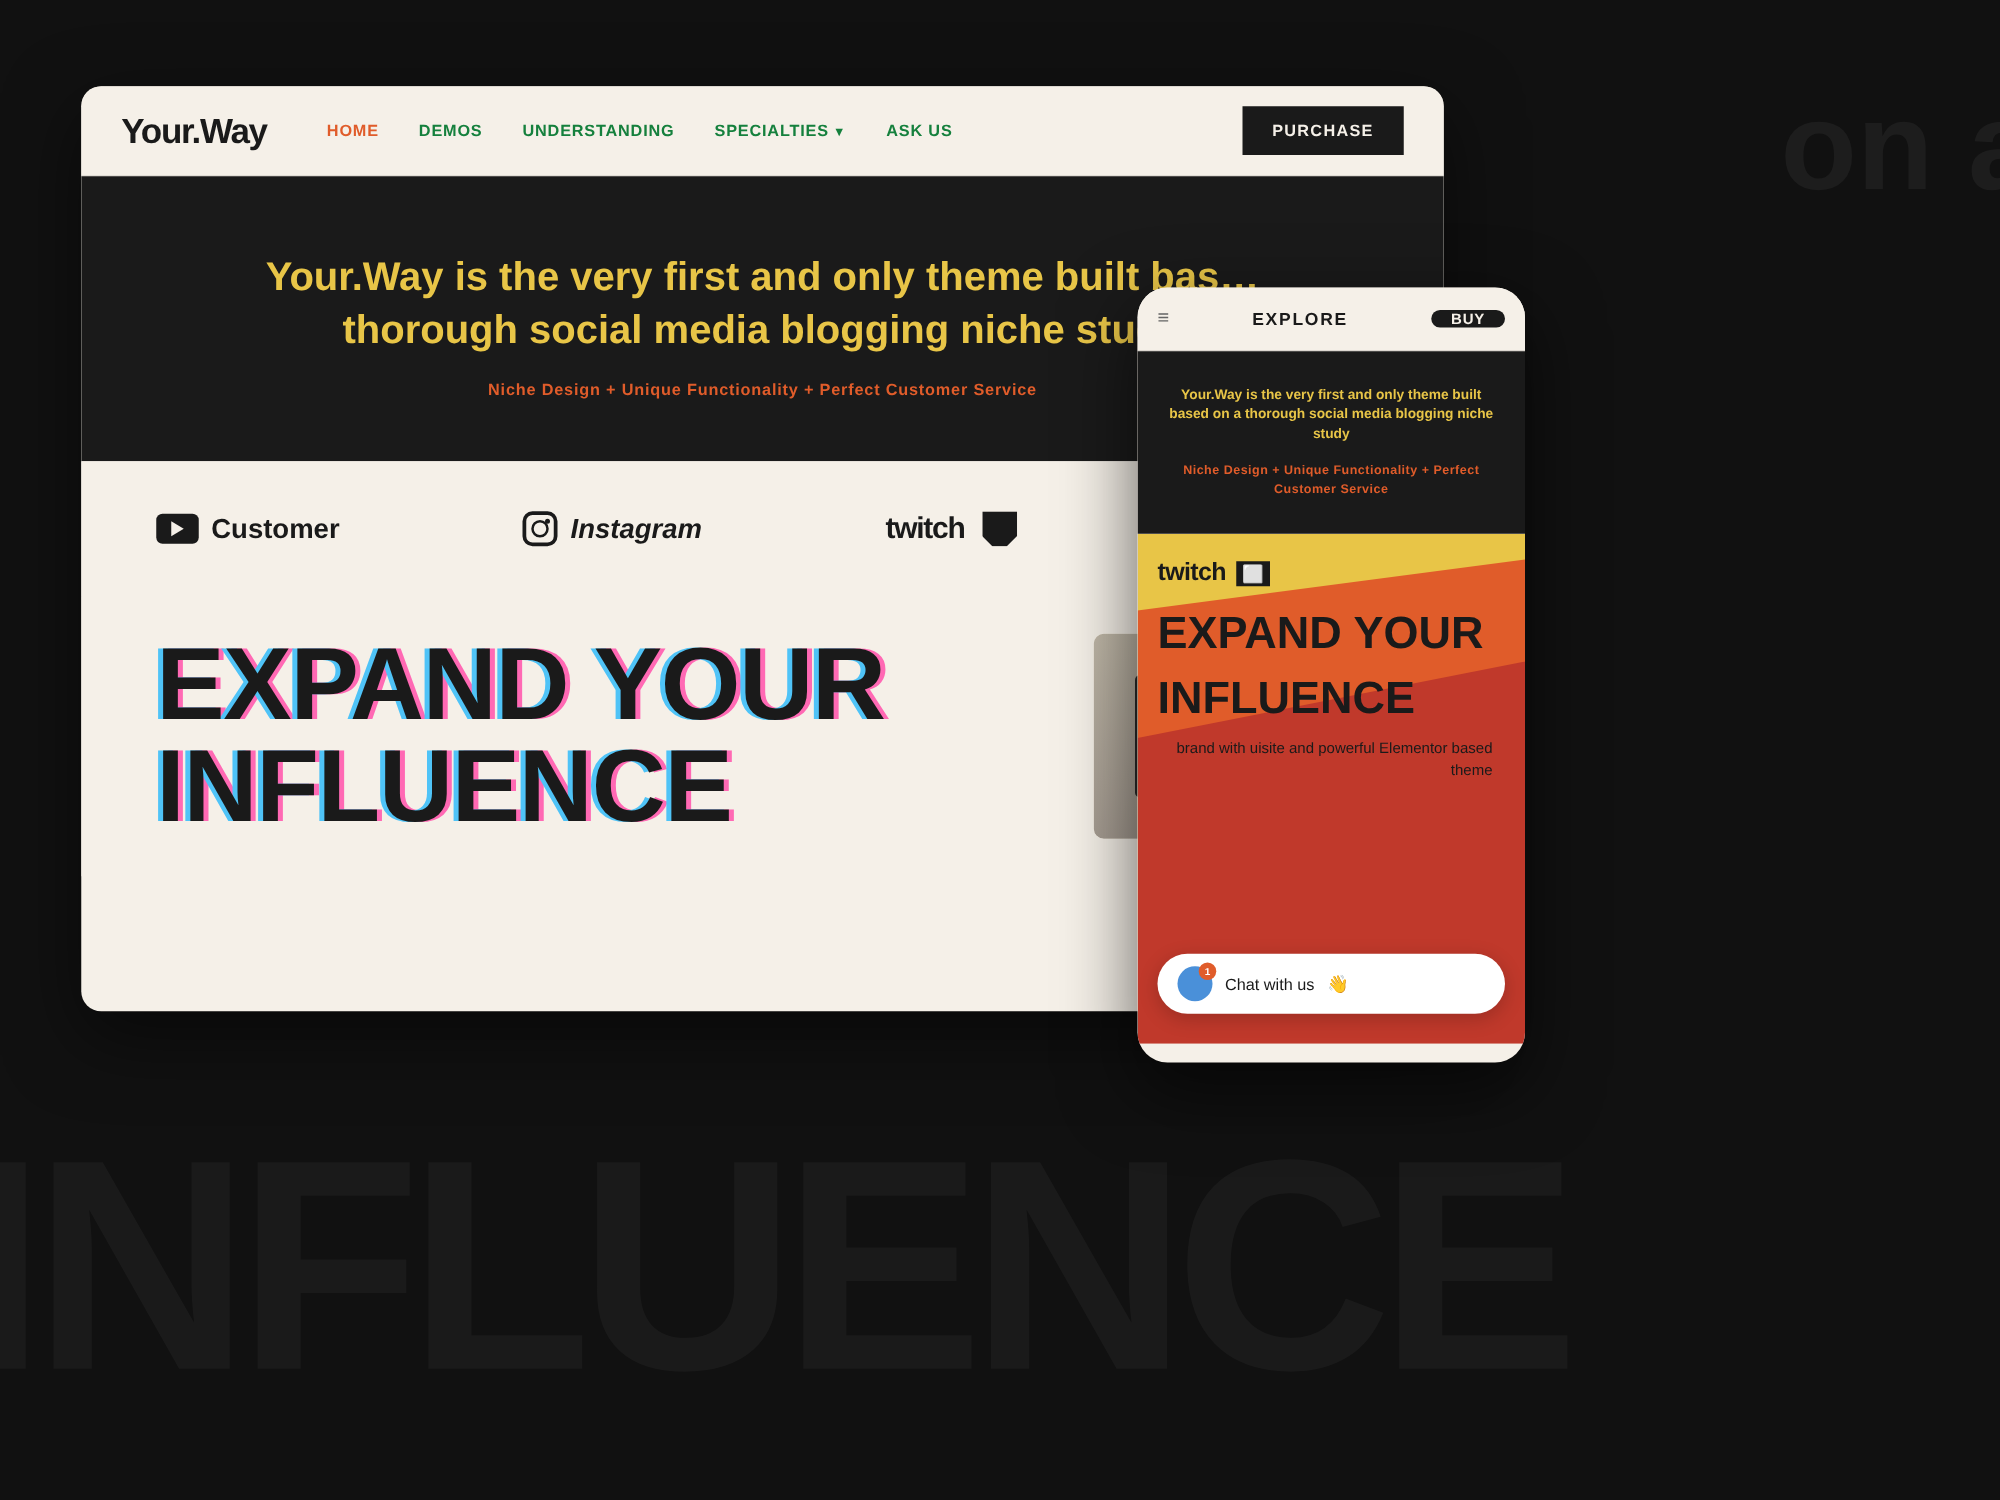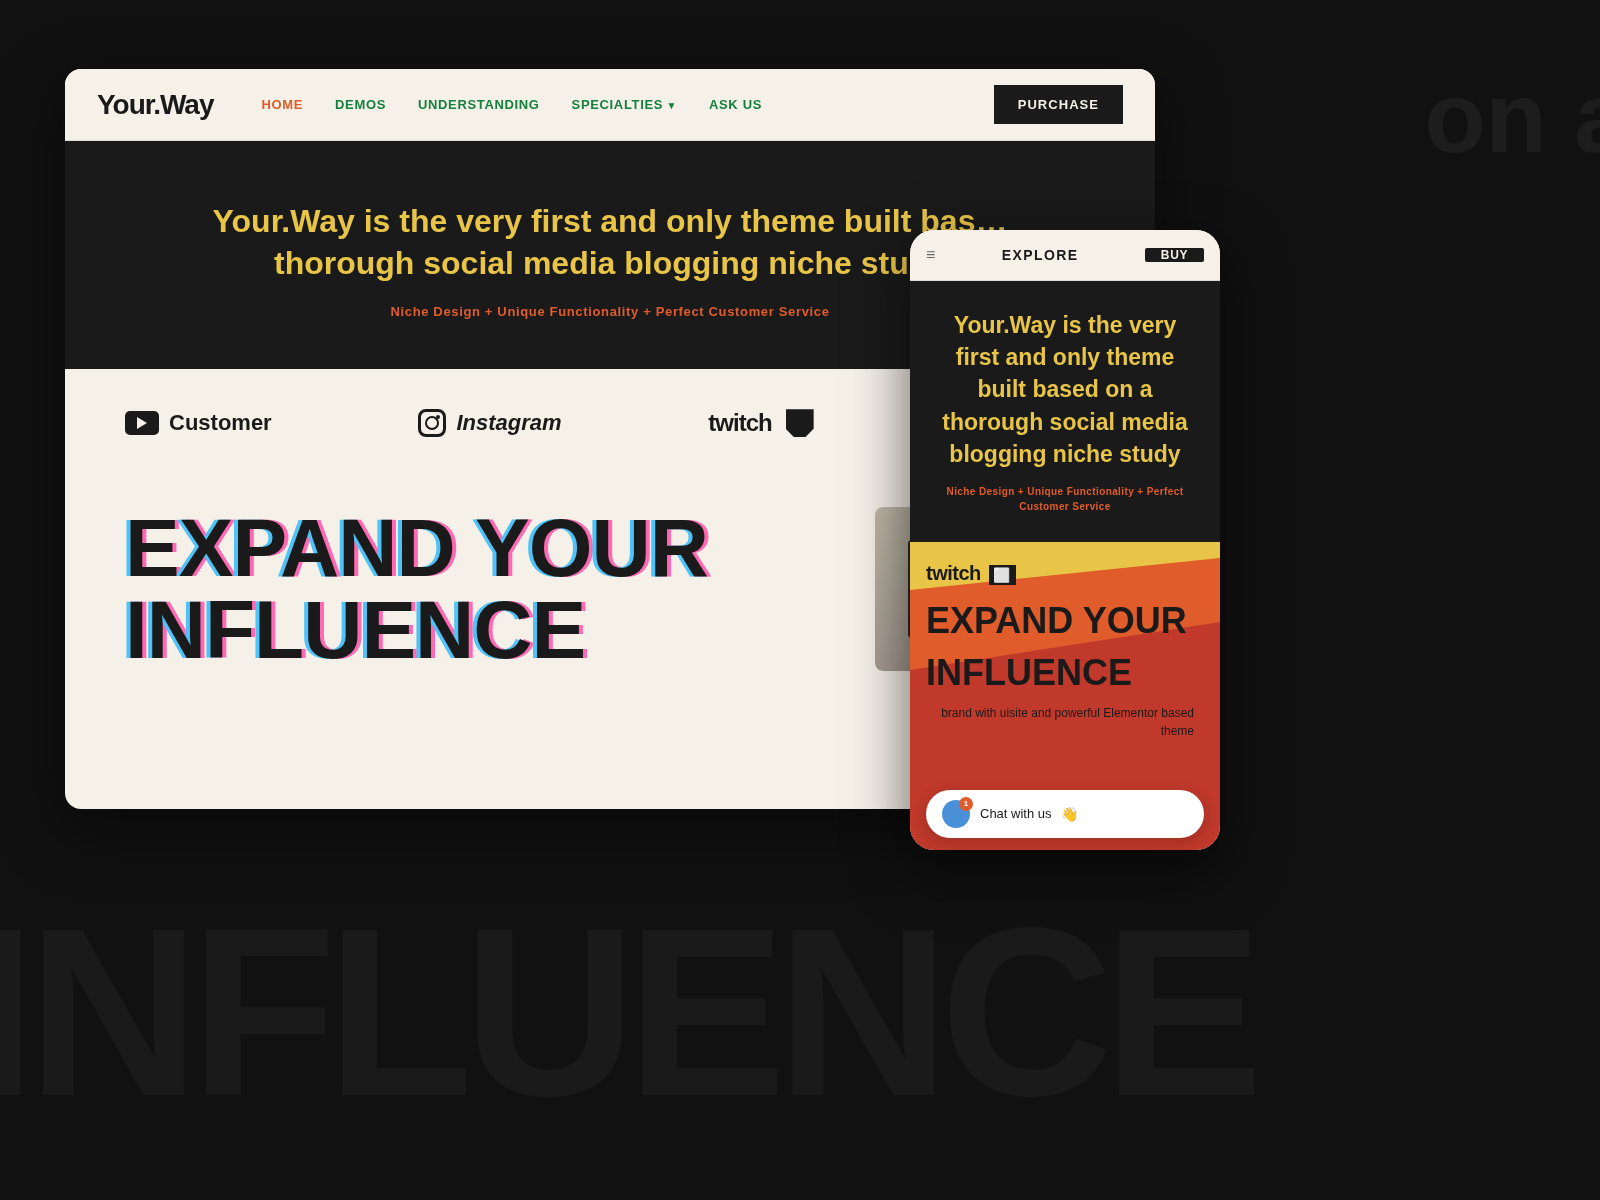--- a/index.html
+++ b/index.html
@@ -197,47 +197,47 @@
       color: #1a1a1a;
     }
     .mobile-buy-btn {
       background: #1a1a1a;
       color: #f5f0e8;
       padding: 0 16px;
       font-size: 12px;
       font-weight: 700;
       letter-spacing: 0.05em;
       border: none;
-      border-radius: 2px;
+      border-radius: 12px;
     }
 
     .mobile-hero {
       background: #1a1a1a;
       padding: 28px 20px;
     }
     .mobile-hero-title {
-      font-size: 23px;
+      font-size: 11px;
       font-weight: 900;
       color: #e8c547;
       text-align: center;
       line-height: 1.4;
       margin-bottom: 14px;
     }
     .mobile-hero-subtitle {
       font-size: 10px;
       font-weight: 600;
       color: #e05c2a;
       text-align: center;
       line-height: 1.5;
       letter-spacing: 0.04em;
     }
 
     .mobile-colored-section {
       position: relative;
-      height: 320px;
+      height: 408px;
       overflow: hidden;
     }
 
     
     .diagonal-bg {
       position: absolute;
       top: 0; left: 0; right: 0; bottom: 0;
     }
     .stripe-yellow {
       position: absolute;

